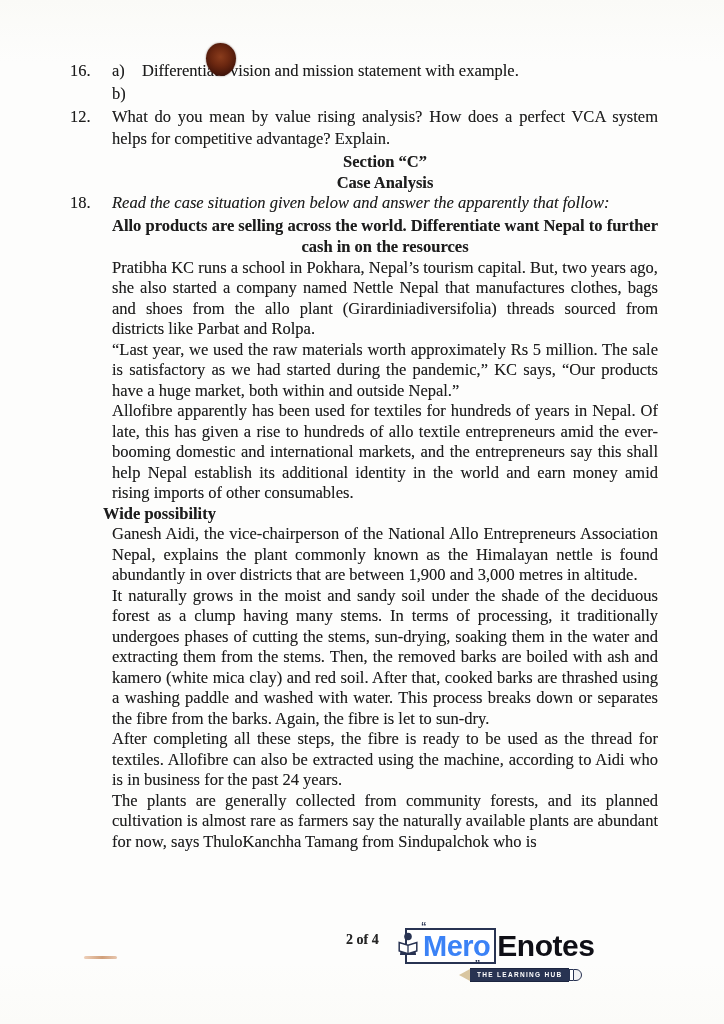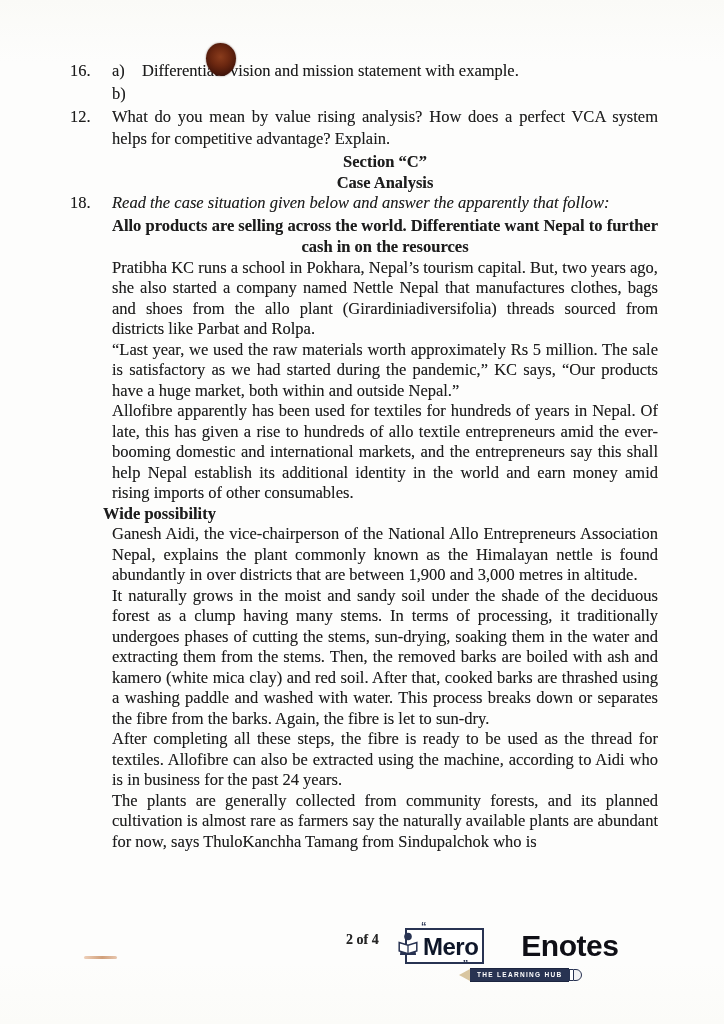--- a/index.html
+++ b/index.html
@@ -48,22 +48,22 @@
   }
   .logo{position:absolute;left:397px;top:925px;width:196px;height:62px;font-family:"Liberation Sans",sans-serif;}
   .logo-top{display:flex;align-items:center;height:42px;}
   .logo-box{
     position:relative;border:2px solid #283352;background:#fff;
     height:32px;display:flex;align-items:center;padding:0 4px 0 16px;margin-left:8px;
   }
   .reader-icon-wrap{position:absolute;left:-12px;top:1px;width:26px;height:28px;}
   .quote-tl{position:absolute;top:-9px;left:14px;font-size:11px;font-weight:700;color:#283352;background:transparent;line-height:11px;}
   .quote-br{position:absolute;bottom:-8px;right:14px;font-size:11px;font-weight:700;color:#283352;line-height:11px;}
-  .brand-mero{font-size:24px;font-weight:700;color:#0f172a;letter-spacing:-.5px;line-height:29px;}
-  .brand-enotes{font-size:30px;font-weight:700;color:#0f0f16;letter-spacing:-.5px;margin-left:1px;line-height:30px;padding-left:36px;}
+  .brand-mero{font-size:29px;font-weight:700;color:#3b82f6;letter-spacing:-.5px;line-height:29px;}
+  .brand-enotes{font-size:30px;font-weight:700;color:#0f0f16;letter-spacing:-.5px;margin-left:1px;line-height:30px;}
   .pencil-banner{display:flex;align-items:center;height:13px;margin-left:62px;margin-top:1px;}
   .pencil-tip{width:0;height:0;border-top:6px solid transparent;border-bottom:6px solid transparent;border-right:11px solid #d9c6a0;}
   .pencil-band{
     background:#283352;color:#fff;height:12px;display:flex;align-items:center;
     font-size:6.5px;font-weight:700;letter-spacing:1.3px;padding:0 7px;white-space:nowrap;
     border:1px solid #1c2540;border-left:none;border-right:none;
   }
   .pencil-ferrule{width:4px;height:12px;background:#fff;border:1px solid #283352;border-right:none;box-sizing:border-box;}
   .pencil-eraser{width:9px;height:12px;background:#f2f2f4;border:1px solid #283352;border-radius:0 6px 6px 0;box-sizing:border-box;}
 </style>

